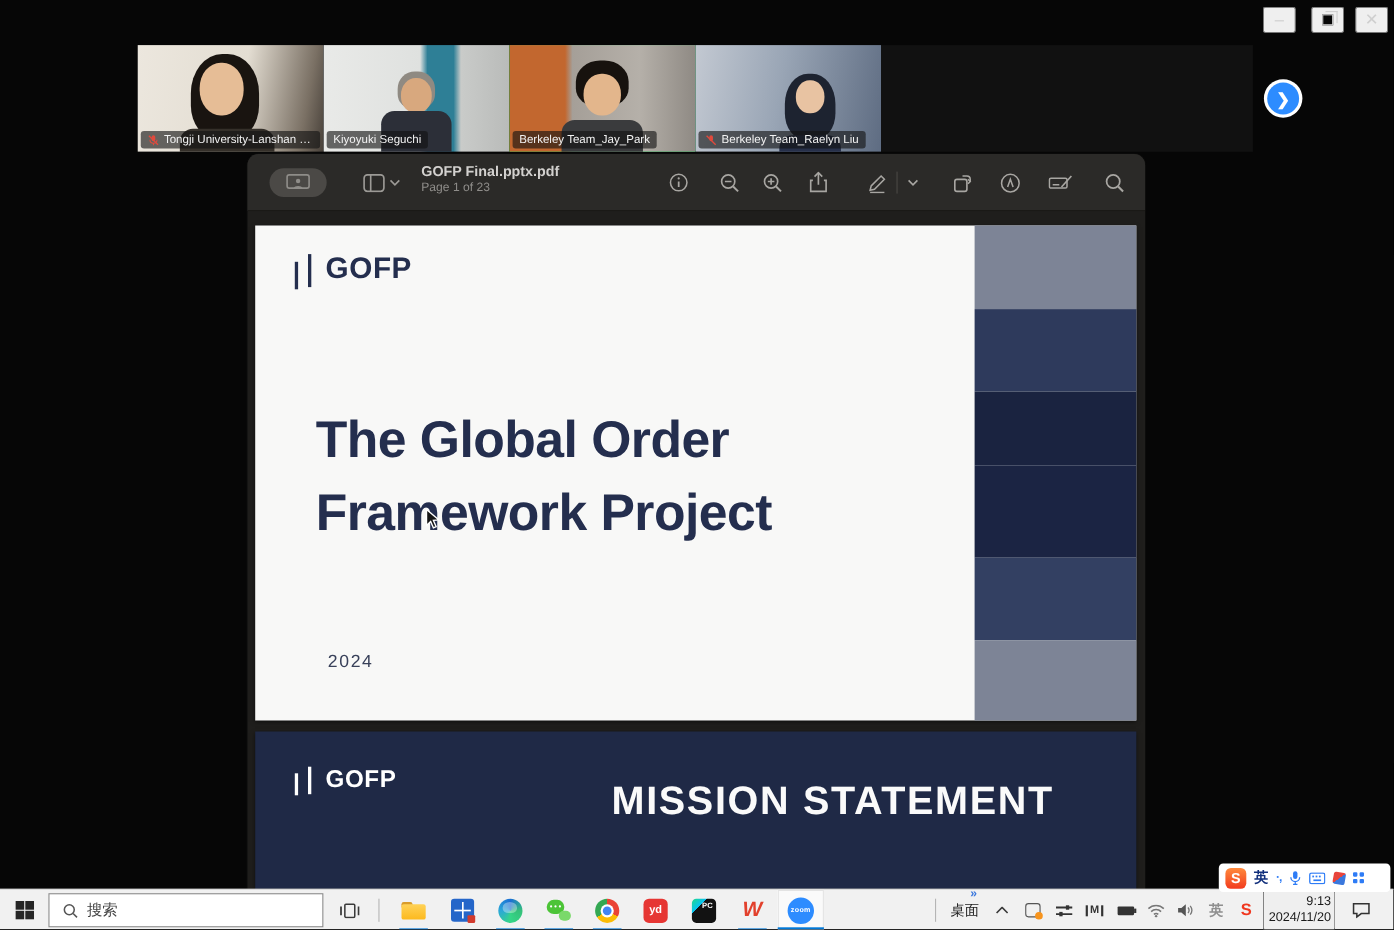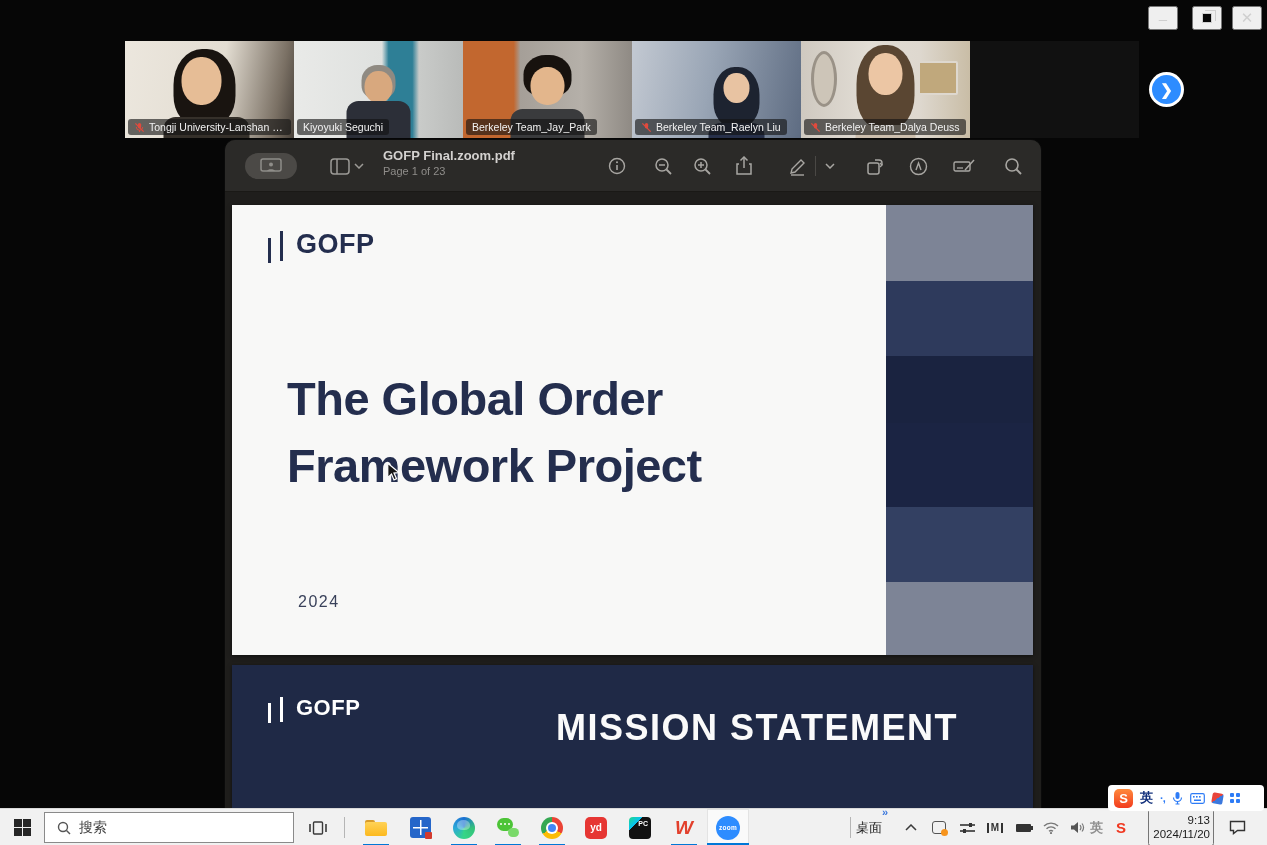--- a/index.html
+++ b/index.html
@@ -92,21 +92,21 @@
   .chrome-ico { position:relative; width:22px; height:22px; border-radius:50%; background:conic-gradient(#ea4335 0 33%,#fbbc05 33% 66%,#34a853 66% 100%); }
   .chrome-ico:before { content:""; position:absolute; left:5px; top:5px; width:12px; height:12px; background:#fff; border-radius:50%; }
   .chrome-ico:after { content:""; position:absolute; left:7px; top:7px; width:8px; height:8px; background:#4285f4; border-radius:50%; }
   .yd-ico { width:22px; height:22px; background:#e63633; border-radius:5px; color:#fff; font-size:10px; font-weight:bold; display:flex; align-items:center; justify-content:center; }
   .pc-ico { width:22px; height:22px; border-radius:4px; background:linear-gradient(135deg,#21d789 0%,#07c3f2 30%,#121212 30%); display:flex; align-items:flex-start; justify-content:flex-end; }
   .pc-ico span { color:#fff; font-size:7px; font-weight:bold; margin:3px 3px 0 0; }
   .wps-ico { color:#e2402c; font-size:19px; font-weight:900; font-style:italic; }
   .zoom-ico { width:24px; height:24px; border-radius:50%; background:#2d8cff; color:#fff; font-size:6.5px; font-weight:bold; display:flex; align-items:center; justify-content:center; letter-spacing:.3px; }
 
   
-  .traytxt { position:absolute; top:0; height:37px; display:flex; align-items:center; justify-content:flex-start; background:none; border:none; }
+  .traytxt { position:absolute; top:0; height:37px; display:flex; align-items:center; justify-content:flex-end; background:none; border:none; }
   #desktop-toolbar { left:856px; width:34px; color:#1c1c1c; font-size:13px; }
   #overflow-chv { position:absolute; left:882px; top:806px; color:#3b78dd; font-size:11px; font-weight:bold; }
   #clock { position:absolute; left:1148px; top:0; width:66px; height:37px; display:flex; flex-direction:column; align-items:flex-end; justify-content:center; padding-right:2px; }
   #clock div { font-size:11.5px; color:#1a1a1a; line-height:13.5px; }
   .trayico { position:absolute; top:0; width:26px; height:37px; display:flex; align-items:center; justify-content:center; background:none; border:none; }
   .batt { position:relative; width:15px; height:8px; background:#333; border-radius:1px; }
   .batt:after { content:""; position:absolute; right:-2px; top:2px; width:2px; height:4px; background:#333; }
   .capture { position:relative; width:14px; height:13px; border:1.5px solid #555; border-radius:3px; }
   .capture .dot { position:absolute; right:-3px; bottom:-3px; width:7px; height:7px; border-radius:50%; background:#f7941d; }
   .mbars { display:flex; align-items:center; gap:2px; color:#333; font-size:10px; font-weight:bold; }
@@ -192,37 +192,20 @@
       </div>
       <div class="chip">
         <svg class="micoff" width="11" height="11" viewBox="0 0 12 12">
             <rect x="4.2" y="1" width="3.6" height="6" rx="1.8" fill="#e14a3d"></rect>
             <line x1="1.5" y1="1.5" x2="10.5" y2="10.5" stroke="#e14a3d" stroke-width="1.3"></line>
           </svg>
         <span>Berkeley Team_Raelyn Liu</span>
       </div>
     </div>
 
-    <div class="tile t6">
-      <div class="tbg"></div>
-      <div class="frame" style="left:10px;top:10px;width:26px;height:56px;border-radius:50%;background:#cdc5b8;border:3px solid #9a9287;"></div>
-      <div class="frame" style="right:12px;top:20px;width:40px;height:34px;background:#c0a87c;border:2px solid #ded8cf;"></div>
-      <div class="person">
-        <div class="hair" style="width:58px;height:84px;top:4px;margin-left:-29px;background:#5a4632;"></div>
-        <div class="face" style="width:34px;height:42px;top:12px;margin-left:-17px;background:#ecc6a4;"></div>
-        <div class="torso" style="width:60px;height:18px;top:84px;margin-left:-30px;background:#cdbfae;"></div>
-      </div>
-      <div class="chip">
-        <svg class="micoff" width="11" height="11" viewBox="0 0 12 12">
-            <rect x="4.2" y="1" width="3.6" height="6" rx="1.8" fill="#e14a3d"></rect>
-            <line x1="1.5" y1="1.5" x2="10.5" y2="10.5" stroke="#e14a3d" stroke-width="1.3"></line>
-          </svg>
-        <span>Berkeley Team_Dalya Deuss</span>
-      </div>
-    </div>
   </div>
 
   <button id="next-btn">
     <span class="inner">❯</span>
   </button>
 
   <div id="pvwin">
     <div id="pvtoolbar">
       <button id="share-pill">
         <svg width="22" height="16" viewBox="0 0 22 16">
@@ -236,21 +219,21 @@
             <rect x="1" y="1" width="18" height="15" rx="3" stroke="#9c9a96" stroke-width="1.5" fill="none"></rect>
             <line x1="7" y1="1" x2="7" y2="16" stroke="#9c9a96" stroke-width="1.5"></line>
           </svg>
       </button>
       <button class="tbtn" style="left:126px;width:16px;">
         <svg width="10" height="6" viewBox="0 0 10 6">
             <path d="M1 1l4 4 4-4" stroke="#9c9a96" stroke-width="1.5" fill="none"></path>
           </svg>
       </button>
       <div id="pv-titleblock">
-        <div id="pv-title">GOFP Final.zoom.pdf</div>
+        <div id="pv-title">GOFP Final.pptx.pdf</div>
         <div id="pv-page">Page 1 of 23</div>
       </div>
       <button class="tbtn" style="left:377px;">
         <svg width="18" height="18" viewBox="0 0 18 18">
             <circle cx="9" cy="9" r="7.5" stroke="#a8a6a2" stroke-width="1.4" fill="none"></circle>
             <line x1="9" y1="8" x2="9" y2="13" stroke="#a8a6a2" stroke-width="1.6"></line>
             <circle cx="9" cy="5.2" r="1" fill="#a8a6a2"></circle>
           </svg>
       </button>
       <button class="tbtn" style="left:423px;">

